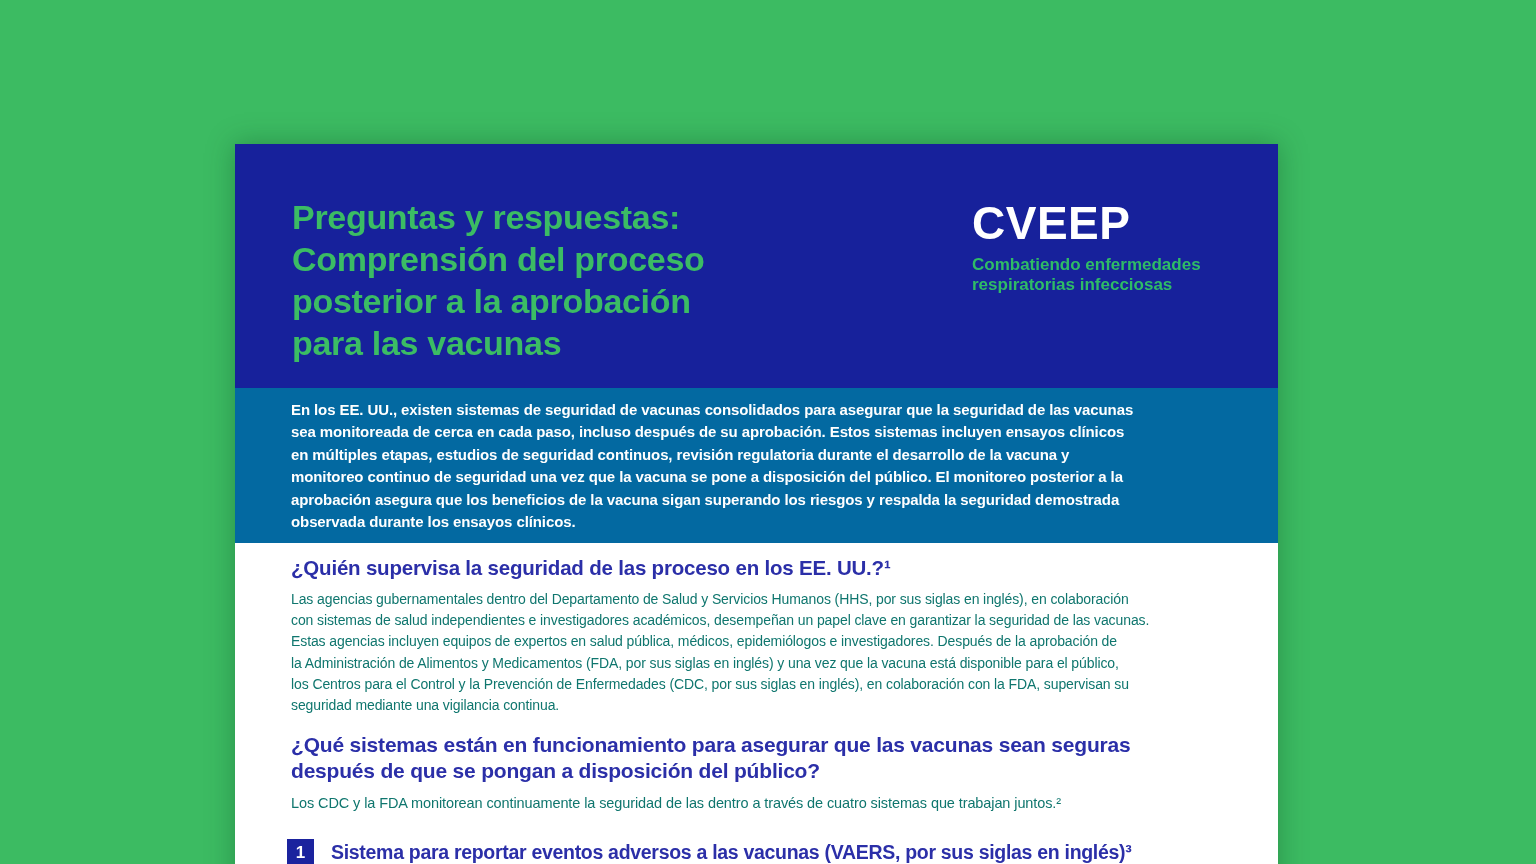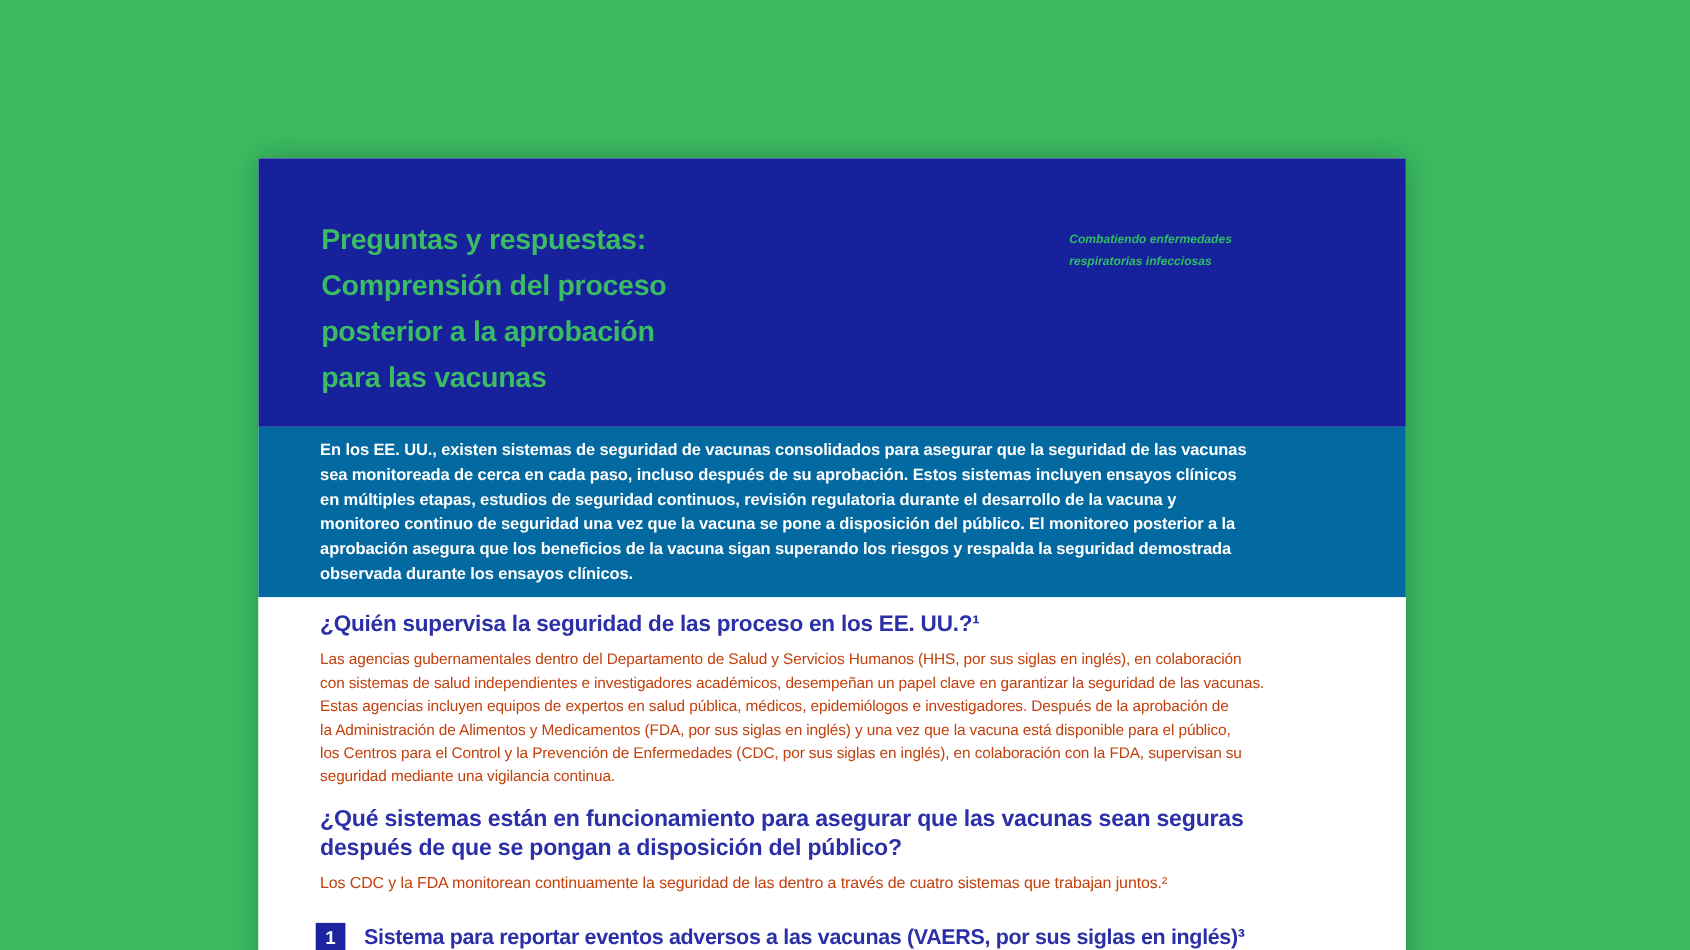--- a/index.html
+++ b/index.html
@@ -26,45 +26,44 @@
   }
   .doc-header {
     position: relative;
     height: 244px;
     background: #17219B;
   }
   .doc-title {
     position: absolute;
     left: 57px;
     top: 52px;
-    font-size: 26px;
+    font-size: 34px;
     line-height: 42px;
     font-weight: bold;
     letter-spacing: -0.3px;
     color: #3BBC64;
   }
   .logo {
     position: absolute;
     left: 737px;
     top: 56px;
   }
   .logo-word {
     font-size: 46px;
     font-weight: bold;
     letter-spacing: 0.5px;
     color: #ffffff;
     line-height: 1;
   }
   .logo-tag {
     margin-top: 9px;
-    font-size: 11px;
+    font-size: 17px;
     line-height: 19.5px;
     font-weight: bold;
     color: #2FBC66;
-    font-style: italic;
   }
   .prelines { white-space: pre-line; }
   .intro {
     height: 155px;
     background: #0369a1;
     padding: 11px 50px 0 56px;
   }
   .intro p {
     font-size: 15px;
     line-height: 22.4px;
@@ -86,21 +85,21 @@
   }
   .q-heading.two-line {
     font-size: 21px;
     line-height: 26px;
     margin-top: 16px;
   }
   .answer {
     font-size: 14px;
     line-height: 21.2px;
     letter-spacing: -0.1px;
-    color: #c2410c;
+    color: #0f766e;
     margin: 0 0 14px 0;
   }
   .answer.single {
     font-size: 14.5px;
     margin-bottom: 25px;
   }
   .numbered-item {
     display: flex;
     align-items: center;
     margin-left: -4px;
@@ -132,20 +131,21 @@
 
 <div class="stage">
   <div class="doc">
 
     <header class="doc-header">
       <h1 class="doc-title prelines">Preguntas y respuestas:
 Comprensión del proceso
 posterior a la aprobación
 para las vacunas</h1>
       <div class="logo">
+        <div class="logo-word">CVEEP</div>
         <div class="logo-tag prelines">Combatiendo enfermedades
 respiratorias infecciosas</div>
       </div>
     </header>
 
     <section class="intro">
       <p class="prelines">En los EE. UU., existen sistemas de seguridad de vacunas consolidados para asegurar que la seguridad de las vacunas
 sea monitoreada de cerca en cada paso, incluso después de su aprobación. Estos sistemas incluyen ensayos clínicos
 en múltiples etapas, estudios de seguridad continuos, revisión regulatoria durante el desarrollo de la vacuna y
 monitoreo continuo de seguridad una vez que la vacuna se pone a disposición del público. El monitoreo posterior a la

